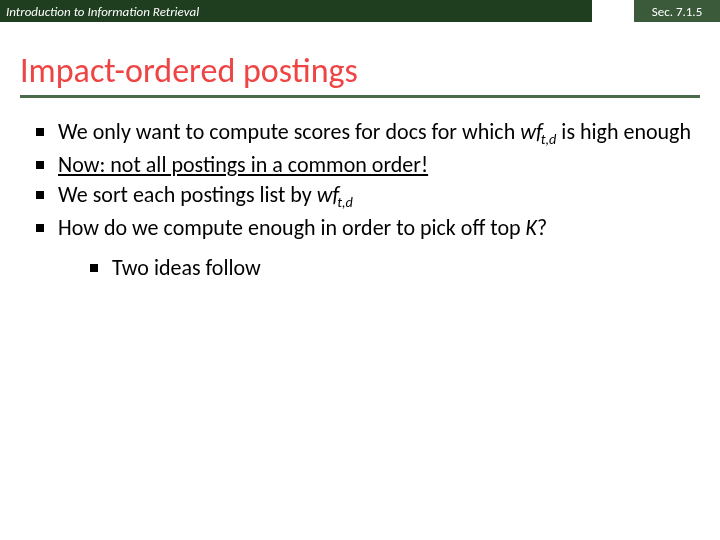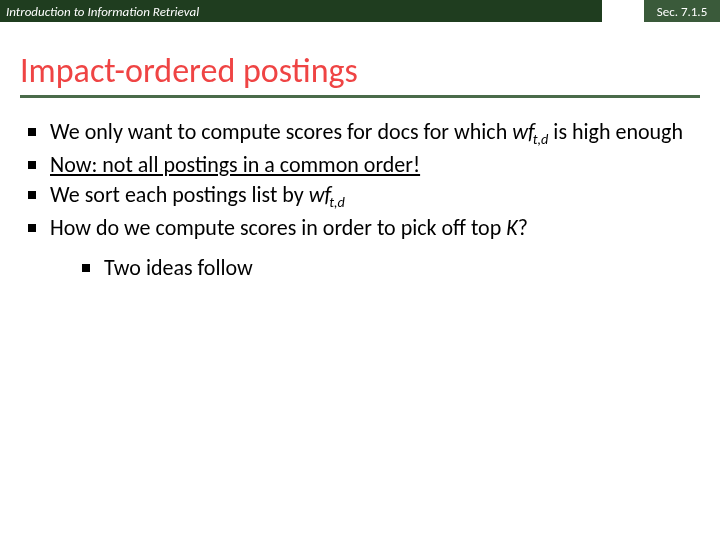--- a/index.html
+++ b/index.html
@@ -21,21 +21,21 @@
     flex: 1;
     background: #1f3d1f;
     color: #fff;
     font-style: italic;
     font-size: 13px;
     padding: 2px 6px;
     display: flex;
     align-items: center;
   }
   .header-right {
-    width: 76px;
+    width: 86px;
     background: #3a5a3a;
     color: #fff;
     font-size: 13px;
     display: flex;
     align-items: center;
     justify-content: center;
   }
   .title-wrap {
     padding: 28px 20px 6px 20px;
   }
@@ -44,20 +44,21 @@
     font-weight: 400;
     color: #ef4444;
   }
   .rule {
     height: 3px;
     background: #4a6b4a;
     margin-top: 4px;
   }
   .content {
     padding: 14px 26px 0 26px;
+    margin-left: 8px;
   }
   ul.top {
     list-style: none;
     font-size: 22px;
     line-height: 1.28;
   }
   ul.top > li {
     position: relative;
     padding-left: 24px;
     margin-bottom: 2px;
@@ -120,21 +121,21 @@
     <li>
       <span>We only want to compute scores for docs for which </span><span class="subscr">wf</span><span class="sub-part">t,d</span><span> is high enough</span>
     </li>
     <li>
       <span class="under">Now: not all postings in a common order!</span>
     </li>
     <li>
       <span>We sort each postings list by </span><span class="subscr">wf</span><span class="sub-part">t,d</span>
     </li>
     <li>
-      <span>How do we compute scores in order to pick off top </span><span class="ital">K</span><span>?</span>
+      <span>How do we compute enough in order to pick off top </span><span class="ital">K</span><span>?</span>
       <ul class="sub">
         <li>
           <span>Two ideas follow</span>
         </li>
       </ul>
     </li>
   </ul>
 </div>
 
 </body></html>

